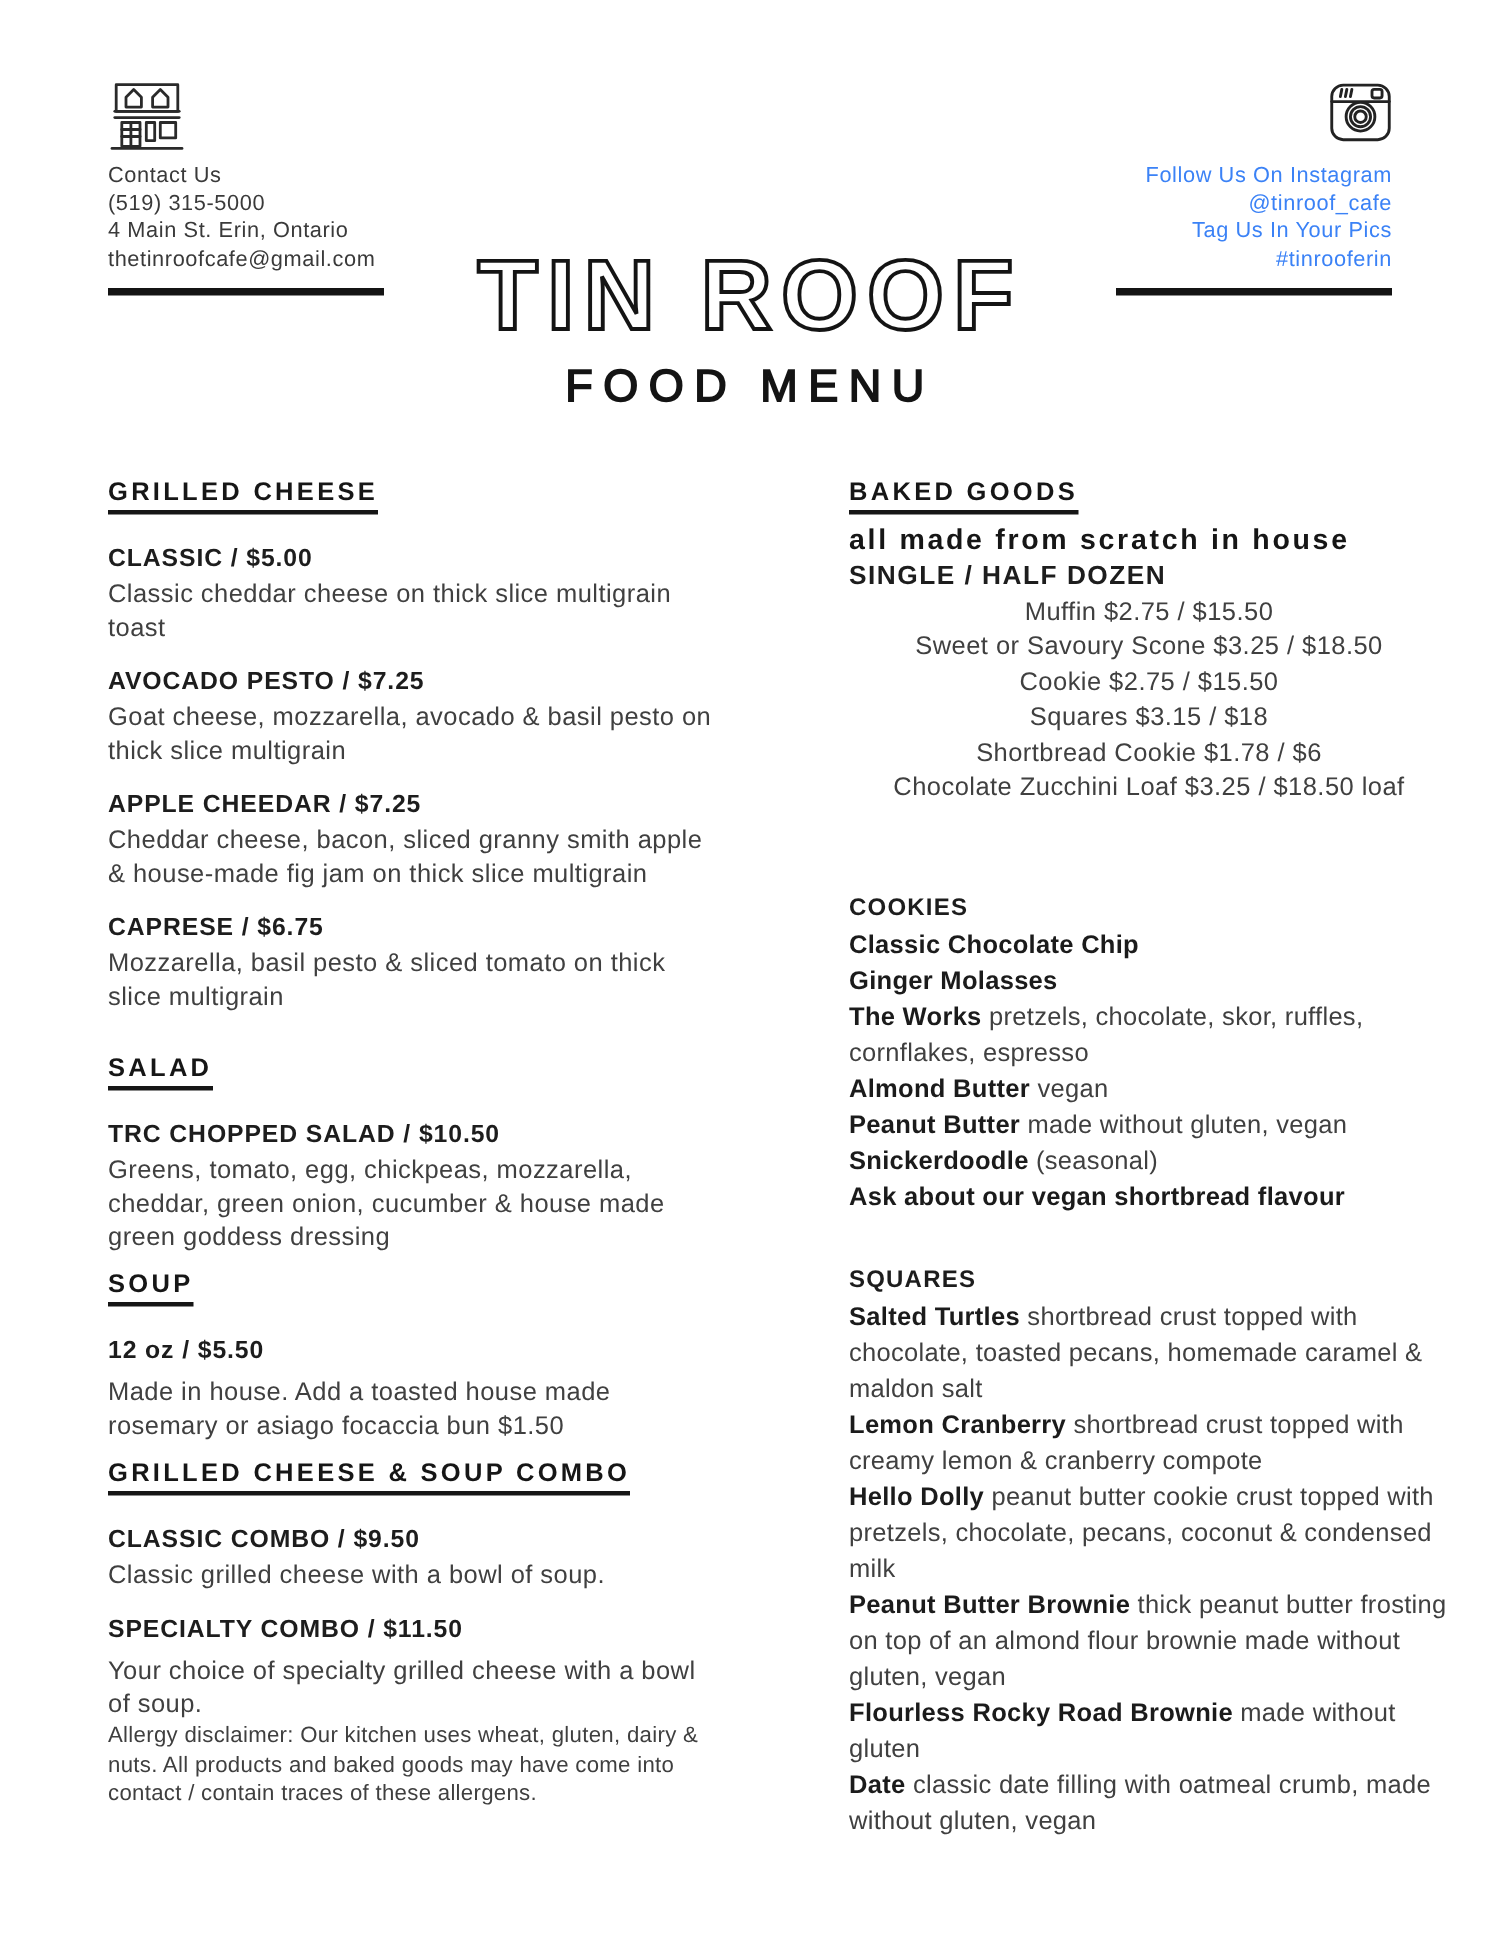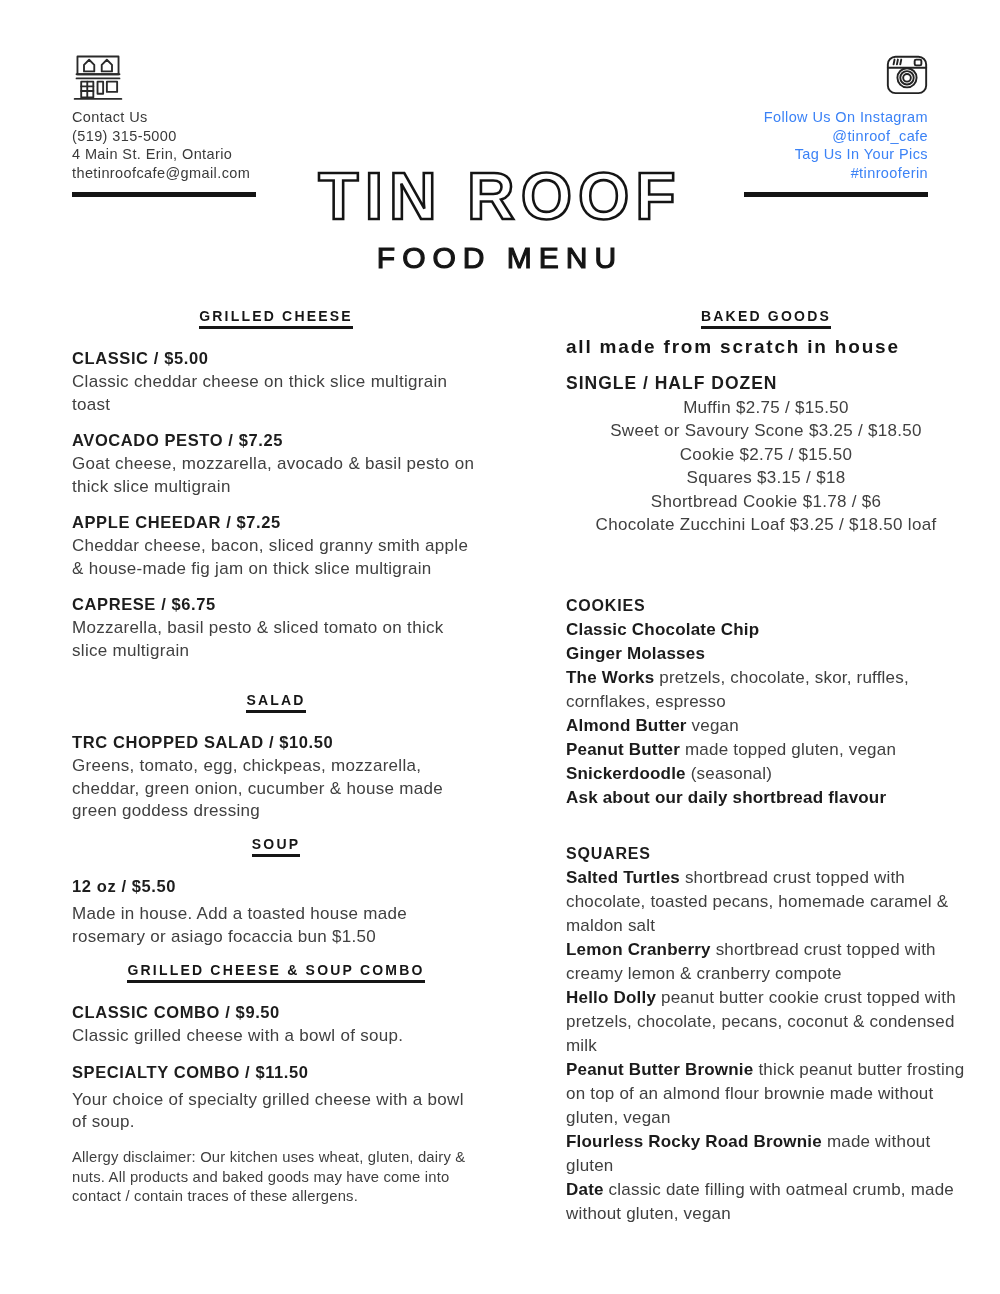--- a/index.html
+++ b/index.html
@@ -18,21 +18,21 @@
     left:0;right:0;top:158px;text-align:center;
     font-size:66px;font-weight:700;letter-spacing:6px;
     color:#ffffff;-webkit-text-stroke:2.6px #141414;white-space:nowrap;
   }
   .brand-subtitle{
     left:0;right:0;top:241px;text-align:center;
     font-size:30px;font-weight:400;letter-spacing:7px;color:#141414;
     -webkit-text-stroke:1.2px #141414;white-space:nowrap;
   }
   
-  .h2{font-size:14px;font-weight:700;letter-spacing:2.2px;color:#161616;margin:6px 0 20px 0;text-align:center;}
+  .h2{font-size:17px;font-weight:700;letter-spacing:2.2px;color:#161616;margin:16px 0 20px 0;}
   .h2 .u{display:inline-block;border-bottom:3px solid #161616;padding-bottom:2px;}
   .subhead{font-size:19px;font-weight:700;letter-spacing:1.8px;color:#161616;margin:7px 0 0 0;}
   
   .item{margin:0 0 15px 0;}
   .iname{font-size:16.5px;font-weight:700;letter-spacing:.6px;color:#1d1d1d;margin:0 0 3px 0;}
   .idesc{font-size:17px;color:#404040;line-height:22.5px;letter-spacing:.3px;margin:0;}
   .gap-top{margin-top:7px;}
   .disclaimer{font-size:14.8px;color:#3f3f3f;line-height:19.5px;letter-spacing:.2px;margin:0;}
   
   .bheading{font-size:17.5px;font-weight:700;letter-spacing:1px;color:#1d1d1d;margin:0;line-height:23.5px;}
@@ -161,23 +161,23 @@
   <p class="bline">Shortbread Cookie $1.78 / $6</p>
   <p class="bline">Chocolate Zucchini Loaf  $3.25 / $18.50 loaf</p>
 </section>
 
 <section class="abs" style="left:566px;top:594px;width:400px;">
   <p class="gheading">COOKIES</p>
   <p class="iline"><span class="bn">Classic Chocolate Chip</span> <span></span></p>
   <p class="iline"><span class="bn">Ginger Molasses</span> <span></span></p>
   <p class="iline"><span class="bn">The Works</span> <span>pretzels, chocolate, skor, ruffles, cornflakes, espresso</span></p>
   <p class="iline"><span class="bn">Almond Butter</span> <span>vegan</span></p>
-  <p class="iline"><span class="bn">Peanut Butter</span> <span>made topped gluten, vegan</span></p>
+  <p class="iline"><span class="bn">Peanut Butter</span> <span>made without gluten, vegan</span></p>
   <p class="iline"><span class="bn">Snickerdoodle</span> <span>(seasonal)</span></p>
-  <p class="iline"><span class="bn">Ask about our daily shortbread flavour</span> <span></span></p>
+  <p class="iline"><span class="bn">Ask about our vegan shortbread flavour</span> <span></span></p>
 </section>
 
 <section class="abs" style="left:566px;top:842px;width:400px;">
   <p class="gheading">SQUARES</p>
   <p class="iline"><span class="bn">Salted Turtles</span> <span>shortbread crust topped with chocolate, toasted pecans, homemade caramel &amp; maldon salt</span></p>
   <p class="iline"><span class="bn">Lemon Cranberry</span> <span>shortbread crust topped with creamy lemon &amp; cranberry compote</span></p>
   <p class="iline"><span class="bn">Hello Dolly</span> <span>peanut butter cookie crust topped with pretzels, chocolate, pecans, coconut &amp; condensed milk</span></p>
   <p class="iline"><span class="bn">Peanut Butter Brownie</span> <span>thick peanut butter frosting on top of an almond flour brownie made without gluten, vegan</span></p>
   <p class="iline"><span class="bn">Flourless Rocky Road Brownie</span> <span>made without gluten</span></p>
   <p class="iline"><span class="bn">Date</span> <span>classic date filling with oatmeal crumb, made without gluten, vegan</span></p>

